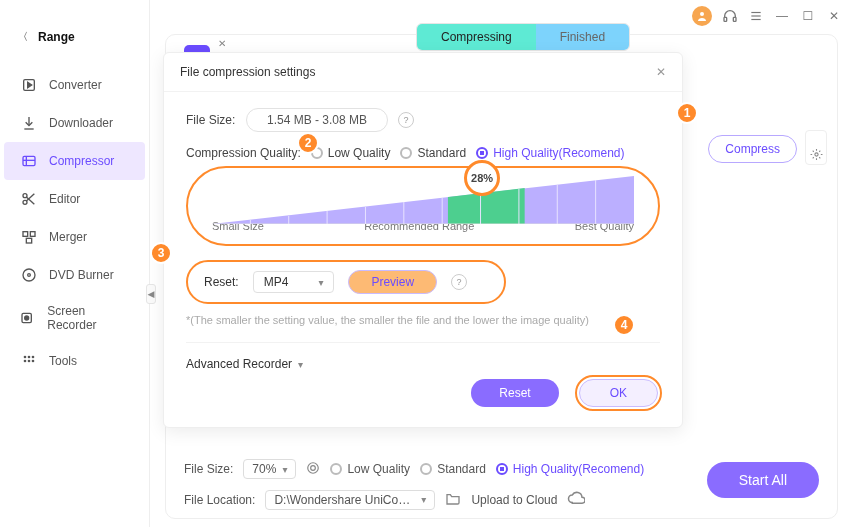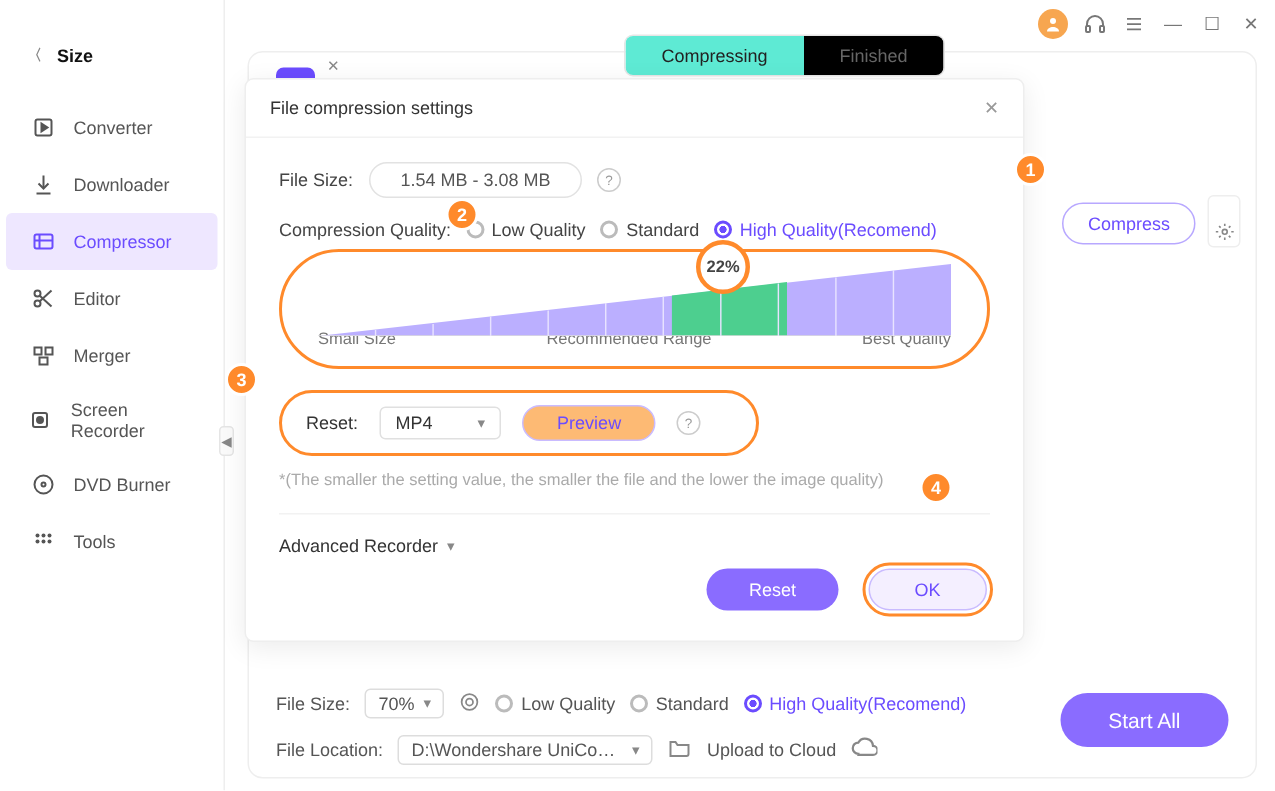--- a/index.html
+++ b/index.html
@@ -15,21 +15,21 @@
   .home-row { display: flex; align-items: center; gap: 10px; padding: 8px 18px; font-weight: 600; color: #111; }
   .sb-items { margin-top: 14px; display: flex; flex-direction: column; }
   .sb-item { display: flex; align-items: center; gap: 11px; padding: 10px 16px; color: #555; border-radius: 4px; margin: 0 4px; }
   .sb-item.active { background: #eee7ff; color: #6b4cff; }
   .sb-ico { width: 18px; height: 18px; display: flex; align-items: center; justify-content: center; color: inherit; }
   .collapse-btn { position: absolute; top: 284px; left: 146px; width: 10px; height: 20px; background: #fafafa; border: 1px solid #e5e5e5; border-radius: 3px; display: flex; align-items: center; justify-content: center; font-size: 9px; color: #888; }
 
   
   .main { position: absolute; left: 165px; top: 34px; right: 12px; bottom: 8px; border: 1px solid #eee; border-radius: 10px; }
   .tabs { position: absolute; top: -12px; left: 250px; display: flex; border: 1px solid #e6e6e6; border-radius: 6px; overflow: hidden; z-index: 0; }
-  .tab { padding: 6px 24px; background: #000000; color: #666; }
+  .tab { padding: 6px 24px; background: #7dd3fc; color: #666; }
   .tab.active { background: #5eead4; color: #222; }
   .filetab { position: absolute; top: 10px; left: 18px; width: 26px; height: 26px; }
   .wicon { width: 26px; height: 26px; border-radius: 5px; background: #6b4cff; position: relative; }
   .wicon::after { content: ""; position: absolute; right: -3px; bottom: -3px; width: 10px; height: 10px; border-radius: 50%; background: #ff4d4f; }
   .file-x { position: absolute; top: 3px; left: 52px; font-size: 10px; color: #888; }
   .small-gear { position: absolute; top: 95px; right: 10px; width: 22px; height: 35px; border: 1px solid #eee; border-radius: 4px; display: flex; align-items: flex-end; justify-content: center; color: #888; font-size: 12px; padding-bottom: 3px; }
   .compress-btn { position: absolute; top: 100px; right: 40px; border: 1px solid #b8a8ff; color: #6b4cff; padding: 6px 16px; border-radius: 16px; background: #fff; }
 
   
   .bottom { position: absolute; left: 18px; right: 18px; bottom: 8px; display: flex; flex-direction: column; gap: 10px; }
@@ -94,21 +94,21 @@
       </svg>
   </div>
   <div class="wbtn">—</div>
   <div class="wbtn">☐</div>
   <div class="wbtn">✕</div>
 </div>
 
 <div class="sidebar">
   <div class="home-row">
     <span class="chev">〈</span>
-    <span>Size</span>
+    <span>Range</span>
   </div>
   <div class="sb-items">
     <div class="sb-item">
       <span class="sb-ico">
           <svg width="16" height="16" viewBox="0 0 24 24" fill="none" stroke="currentColor" stroke-width="2">
             <rect x="4" y="4" width="16" height="16" rx="2"></rect>
             <polygon points="10,8 16,12 10,16" fill="currentColor"></polygon>
           </svg>
         </span>
       <span>Converter</span>
@@ -150,34 +150,34 @@
             <rect x="3" y="4" width="7" height="7"></rect>
             <rect x="14" y="4" width="7" height="7"></rect>
             <rect x="8" y="14" width="8" height="7"></rect>
           </svg>
         </span>
       <span>Merger</span>
     </div>
     <div class="sb-item">
       <span class="sb-ico">
           <svg width="16" height="16" viewBox="0 0 24 24" fill="none" stroke="currentColor" stroke-width="2">
+            <circle cx="12" cy="12" r="9"></circle>
+            <circle cx="12" cy="12" r="2"></circle>
+          </svg>
+        </span>
+      <span>DVD Burner</span>
+    </div>
+    <div class="sb-item">
+      <span class="sb-ico">
+          <svg width="16" height="16" viewBox="0 0 24 24" fill="none" stroke="currentColor" stroke-width="2">
             <rect x="3" y="5" width="14" height="14" rx="2"></rect>
             <circle cx="10" cy="12" r="3" fill="currentColor"></circle>
           </svg>
         </span>
       <span>Screen Recorder</span>
-    </div>
-    <div class="sb-item">
-      <span class="sb-ico">
-          <svg width="16" height="16" viewBox="0 0 24 24" fill="none" stroke="currentColor" stroke-width="2">
-            <circle cx="12" cy="12" r="9"></circle>
-            <circle cx="12" cy="12" r="2"></circle>
-          </svg>
-        </span>
-      <span>DVD Burner</span>
     </div>
     <div class="sb-item">
       <span class="sb-ico">
           <svg width="16" height="16" viewBox="0 0 24 24" fill="currentColor">
             <circle cx="6" cy="6" r="2"></circle>
             <circle cx="12" cy="6" r="2"></circle>
             <circle cx="18" cy="6" r="2"></circle>
             <circle cx="6" cy="12" r="2"></circle>
             <circle cx="12" cy="12" r="2"></circle>
             <circle cx="18" cy="12" r="2"></circle>
@@ -292,21 +292,21 @@
               <line x1="120" y1="35" x2="120" y2="48"></line>
               <line x1="160" y1="31" x2="160" y2="48"></line>
               <line x1="200" y1="26" x2="200" y2="48"></line>
               <line x1="240" y1="22" x2="240" y2="48"></line>
               <line x1="280" y1="17" x2="280" y2="48"></line>
               <line x1="320" y1="13" x2="320" y2="48"></line>
               <line x1="360" y1="9" x2="360" y2="48"></line>
               <line x1="400" y1="4" x2="400" y2="48"></line>
           </g>
         </svg>
-        <div class="bubble">22%</div>
+        <div class="bubble">28%</div>
       </div>
       <div class="slider-labels">
         <span>Small Size</span>
         <span>Recommended Range</span>
         <span>Best Quality</span>
       </div>
     </div>
 
     <div class="format-wrap">
       <span>Reset:</span>

